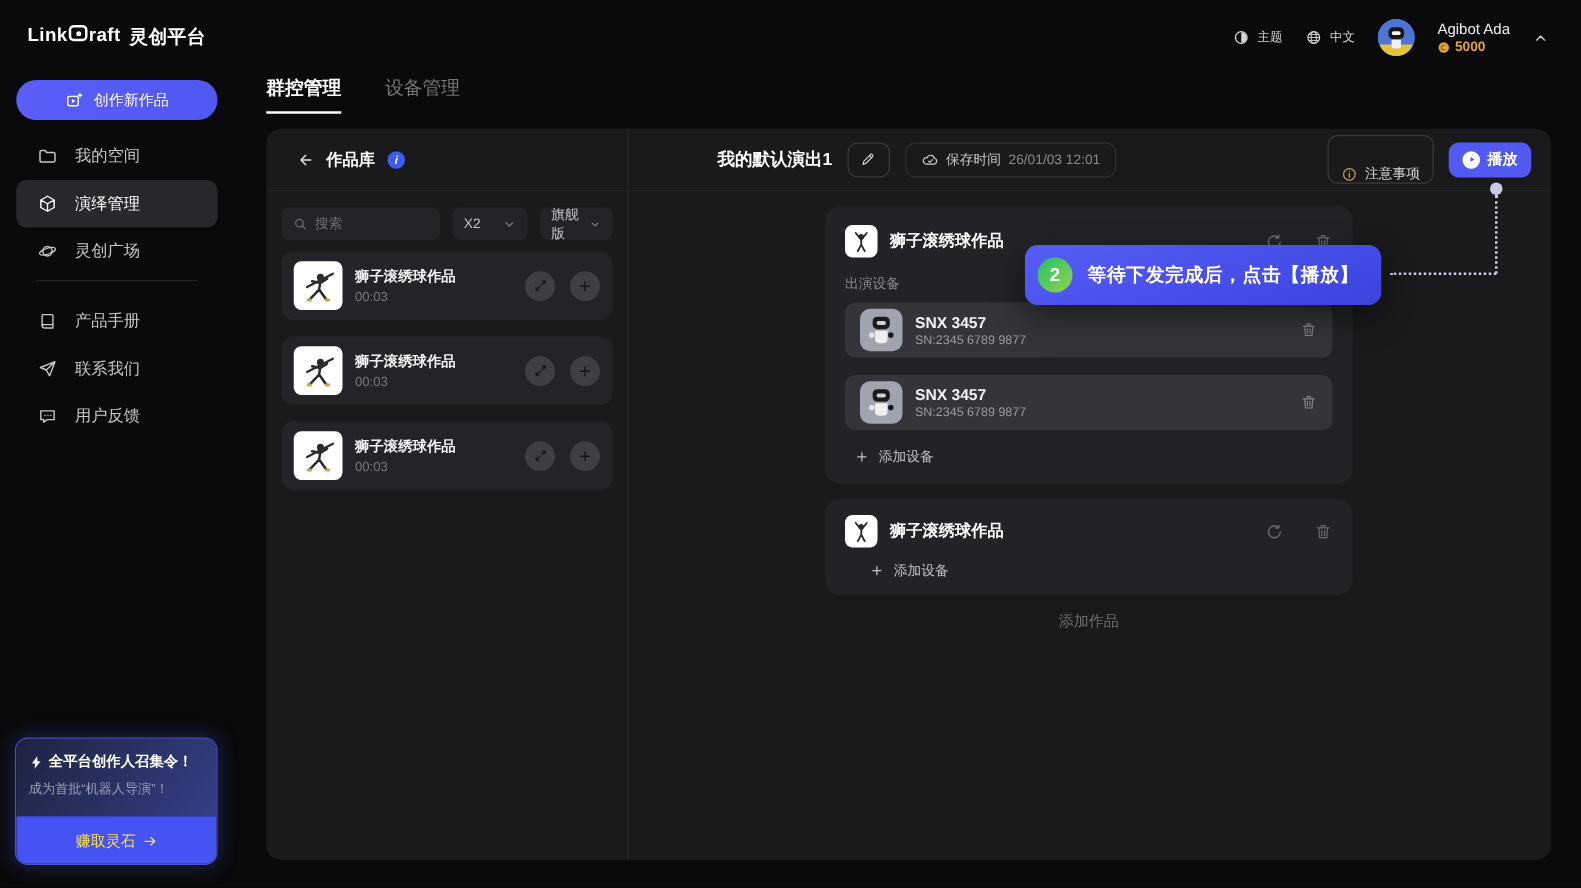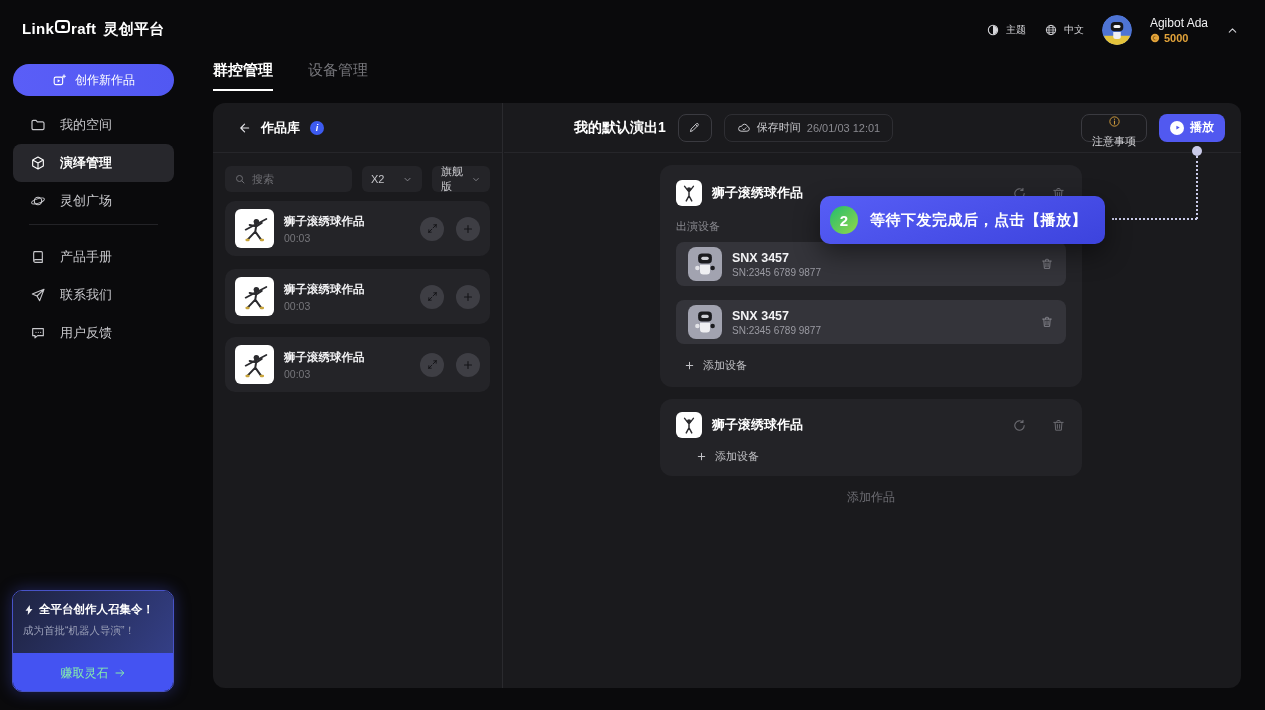--- a/index.html
+++ b/index.html
@@ -9,28 +9,28 @@
 
   
   .sidebar { position:absolute; left:0; top:0; width:187px; height:710px; }
   .logo { position:absolute; left:22px; top:20px; display:flex; align-items:flex-start; font-size:15px; font-weight:bold; letter-spacing:.3px; white-space:nowrap; }
   .logo-glyph { display:inline-flex; align-items:center; justify-content:center; width:15px; height:13px; border:2px solid #fff; border-radius:4px; margin:0 1px; }
   .logo-glyph i { display:block; width:4px; height:4px; border-radius:50%; background:#fff; }
   .logo-suffix { margin-left:7px; font-weight:bold; }
   .create-btn { position:absolute; left:13px; top:64px; width:161px; height:32px; border-radius:16px; background:linear-gradient(90deg,#5a5ef7,#5158f2); display:flex; align-items:center; justify-content:center; gap:8px; font-size:12px; color:#fff; cursor:pointer; }
   .nav { position:absolute; left:13px; top:106px; width:161px; }
   .nav-item { height:38px; display:flex; align-items:center; gap:14px; padding:0 17px; border-radius:8px; color:#c7c7cb; font-size:13px; cursor:pointer; }
-  .nav-item.active { background:#27272c; color:#fff; font-weight:bold; }
+  .nav-item.active { background:#27272c; color:#fff; font-weight:normal; }
   .nav-item svg { flex:0 0 auto; }
   .nav-divider { border-top:1px solid #232327; margin:4px 16px 13px 16px; }
   .promo { position:absolute; left:12px; top:590px; width:162px; height:102px; border-radius:10px; overflow:hidden; border:1px solid #4853c8; box-shadow:0 0 16px rgba(76,88,240,.35); }
   .promo-top { height:62px; background:linear-gradient(125deg,#1e2340,#343f86); padding:11px 10px 0 10px; }
   .promo-title { display:flex; align-items:center; gap:4px; font-size:11.5px; font-weight:bold; color:#fff; white-space:nowrap;text-align:center; }
   .promo-sub { margin-top:7px; font-size:10.5px; color:#9ba0b8; white-space:nowrap; }
-  .promo-btn { height:40px; background:#4453f2; display:flex; align-items:center; justify-content:center; gap:5px; font-size:12px; color:#86efac; cursor:pointer; }
+  .promo-btn { height:40px; background:#4453f2; display:flex; align-items:center; justify-content:center; gap:5px; font-size:12px; color:#fde047; cursor:pointer; }
 
   
   .top-right { position:absolute; top:13px; right:26px; height:34px; display:flex; align-items:center; gap:18px; }
   .hdr-item { display:flex; align-items:center; gap:6px; font-size:10px; color:#d6d6da; cursor:pointer; }
   .avatar { width:30px; height:30px; border-radius:50%; overflow:hidden; flex:0 0 auto; cursor:pointer; }
   .user-block { display:flex; flex-direction:column; justify-content:center; gap:2px; }
   .user-name { font-size:12px; color:#f0f0f2; line-height:13px; }
   .user-coins { display:flex; align-items:center; gap:4px; font-size:11px; font-weight:bold; color:#e2a33a; line-height:12px; }
   .chev-up { color:#cfcfd4; cursor:pointer; display:flex; }
 
@@ -63,21 +63,21 @@
   .circle-btn + .circle-btn { margin-left:2px; }
 
   
   .stage { position:absolute; left:291px; top:0; right:0; bottom:0; }
   .stage-header { height:50px; display:flex; align-items:center; padding:0 16px 0 30px; border-bottom:1px solid #26262a; }
   .stage-title { font-size:14px; font-weight:bold;margin-left:40px; }
   .edit-btn { margin-left:12px; width:34px; height:28px; border:1px solid #3a3a40; border-radius:8px; display:flex; align-items:center; justify-content:center; color:#d8d8dc; cursor:pointer; }
   .save-chip { margin-left:12px; height:28px; border:1px solid #2e2e33; border-radius:8px; display:flex; align-items:center; gap:6px; padding:0 12px; font-size:11px; color:#c9c9cd; }
   .save-time { color:#8a8a90; }
   .spacer { flex:1; }
-  .notice-chip { height:28px; border:1px solid #3a3a40; border-radius:8px; display:flex; align-items:center; gap:6px; padding:0 10px; font-size:11px; color:#d8d8dc; cursor:pointer;flex-direction:column; }
+  .notice-chip { height:39px; border:1px solid #3a3a40; border-radius:8px; display:flex; align-items:flex-end; gap:6px; padding:0 10px; font-size:11px; color:#d8d8dc; cursor:pointer; }
   .notice-chip .warn { color:#cf9a3c; display:flex; }
   .play-btn { margin-left:12px; height:28px; min-width:64px; padding:0 11px; border-radius:8px; background:#5159f0; display:flex; align-items:center; justify-content:center; gap:6px; font-size:12px; font-weight:bold; color:#fff; cursor:pointer; }
   .play-circle { width:14px; height:14px; border-radius:50%; background:#fff; color:#5159f0; display:flex; align-items:center; justify-content:center; }
 
   .canvas { position:absolute; left:0; right:0; top:51px; bottom:0; }
   .work-col { position:absolute; left:156px; top:11px; width:422px; }
   .work-card { background:#232327; border-radius:12px; padding:14px 16px; }
   .work-card.small { margin-top:12px; padding:12px 16px; }
   .card-head { display:flex; align-items:center; gap:10px; height:28px; }
   .thumb-sm { width:26px; height:26px; background:#fff; border-radius:6px; display:flex; align-items:center; justify-content:center; flex:0 0 auto; }

